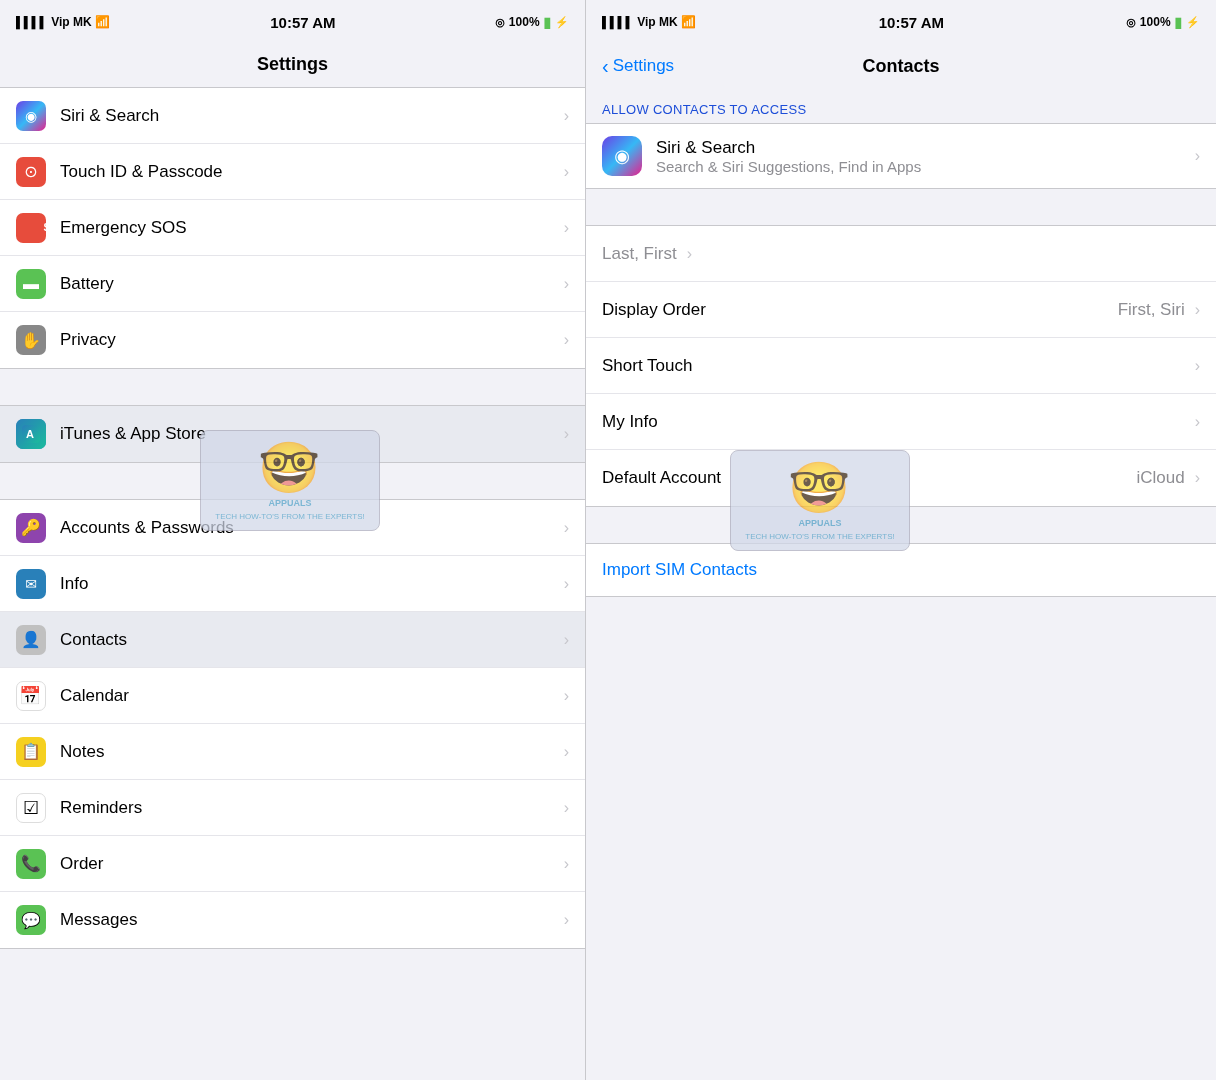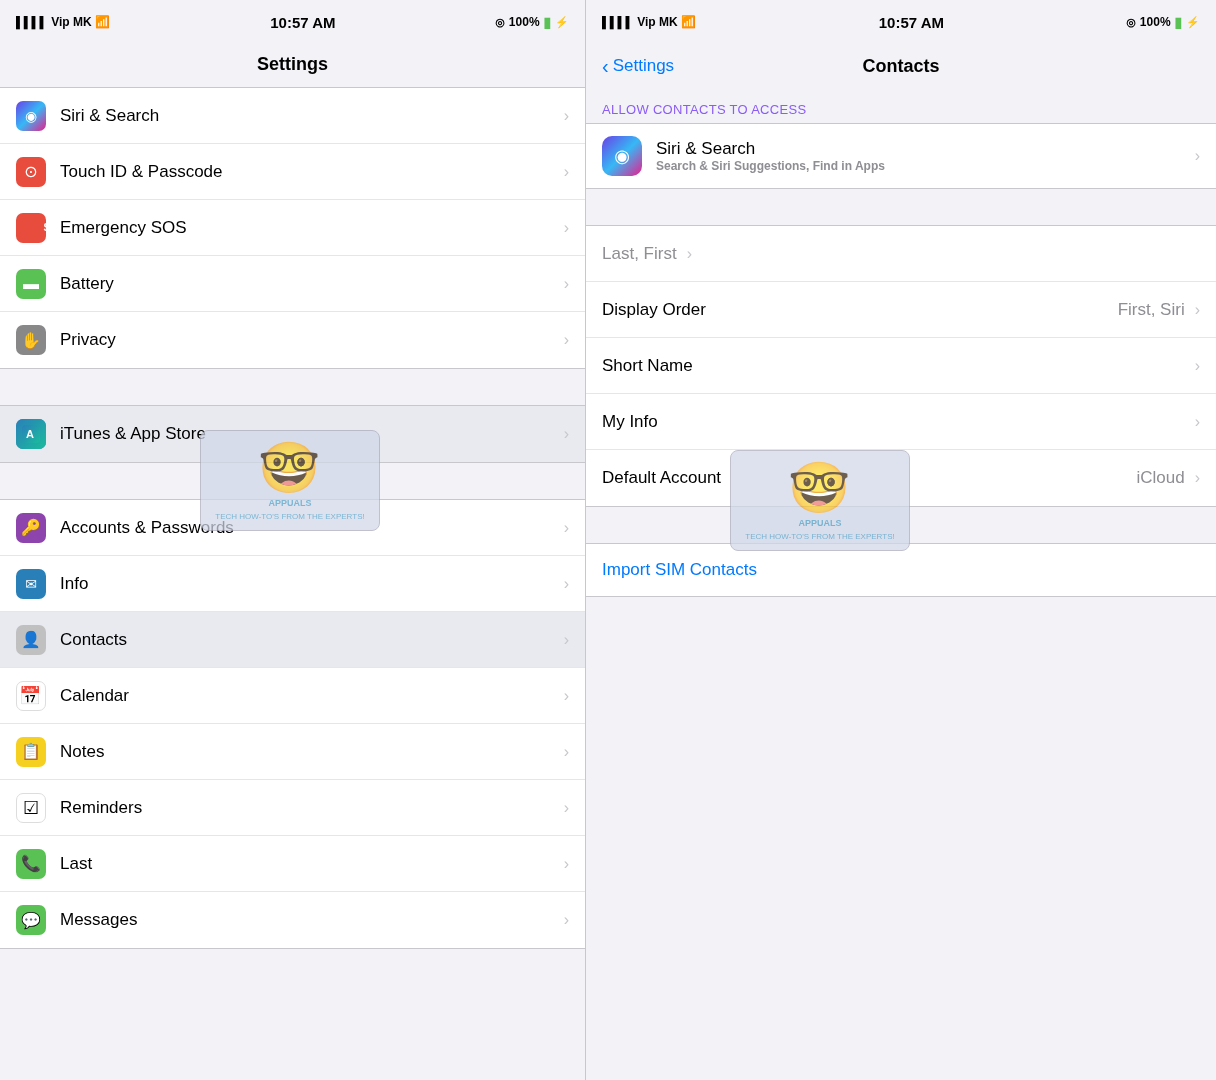--- a/index.html
+++ b/index.html
@@ -150,21 +150,21 @@
     
     .section-divider {
       height: 36px;
       background: #f2f2f7;
     }
 
     
     .section-header {
       padding: 14px 16px 6px;
       font-size: 13px;
-      color: #8b5cf6;
+      color: #1d4ed8;
       letter-spacing: 0.3px;
       text-transform: uppercase;
       background: #f2f2f7;
     }
 
     .contacts-row {
       display: flex;
       align-items: center;
       padding: 0 16px;
       min-height: 56px;
@@ -181,23 +181,22 @@
       display: flex;
       flex-direction: column;
     }
 
     .contacts-row .row-title {
       font-size: 17px;
       color: #000;
     }
 
     .contacts-row .row-subtitle {
-      font-size: 12px;
+      font-size: 15px;
       color: #8e8e93;
-      font-weight: bold;
     }
 
     .import-section {
       background: #fff;
       border-top: 1px solid #c8c8cc;
       border-bottom: 1px solid #c8c8cc;
       padding: 16px;
     }
 
     .import-link {
@@ -447,21 +446,21 @@
         <div class="row-right">
           <span class="chevron">›</span>
         </div>
       </div>
 
       <div class="settings-row">
         <div class="row-icon" style="background: #5ac254;">
           <span class="icon-inner" style="font-size:16px;">📞</span>
         </div>
         <div class="row-content">
-          <span class="row-label">Last</span>
+          <span class="row-label">Order</span>
         </div>
         <div class="row-right">
           <span class="chevron">›</span>
         </div>
       </div>
 
       <div class="settings-row" style="border-bottom: none;">
         <div class="row-icon" style="background: #5ac254;">
           <span class="icon-inner" style="font-size:16px;">💬</span>
         </div>
@@ -534,21 +533,21 @@
           <span class="row-label">Display Order</span>
         </div>
         <div class="row-right">
           <span class="row-value">First, Siri</span>
           <span class="chevron">›</span>
         </div>
       </div>
 
       <div class="settings-row">
         <div class="row-content">
-          <span class="row-label">Short Name</span>
+          <span class="row-label">Short Touch</span>
         </div>
         <div class="row-right">
           <span class="chevron">›</span>
         </div>
       </div>
 
       <div class="settings-row">
         <div class="row-content">
           <span class="row-label">My Info</span>
         </div>

